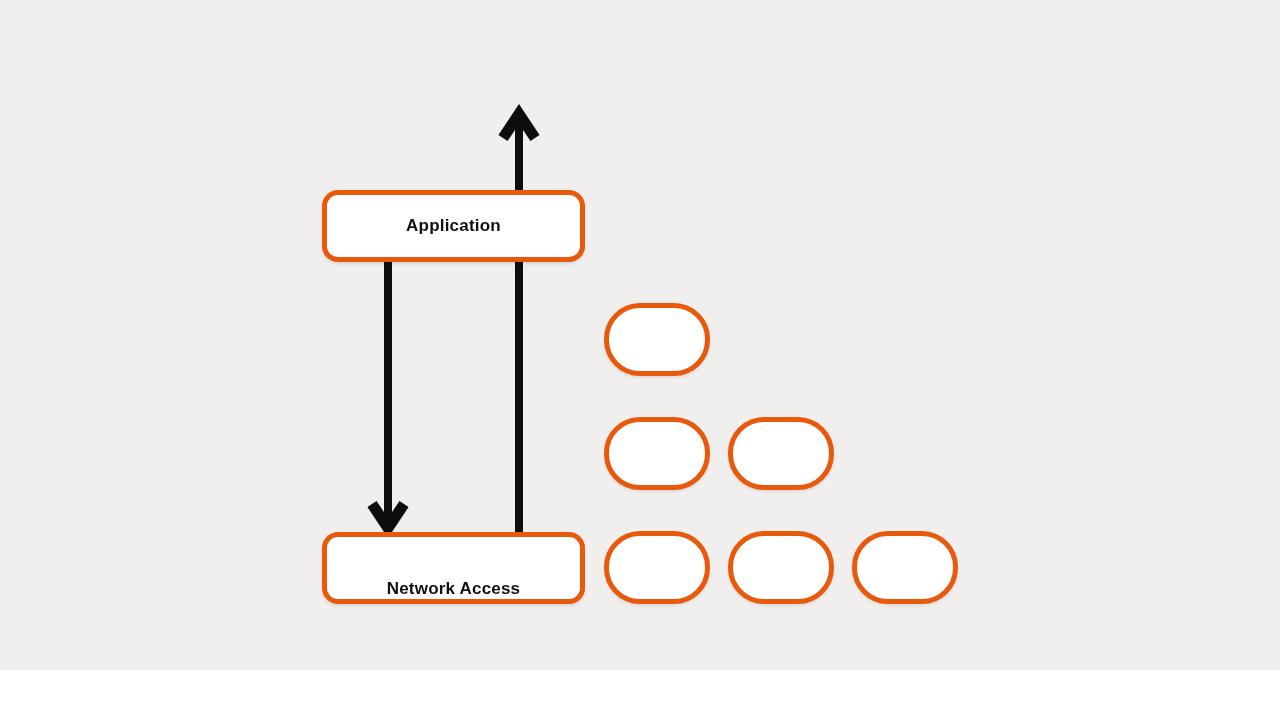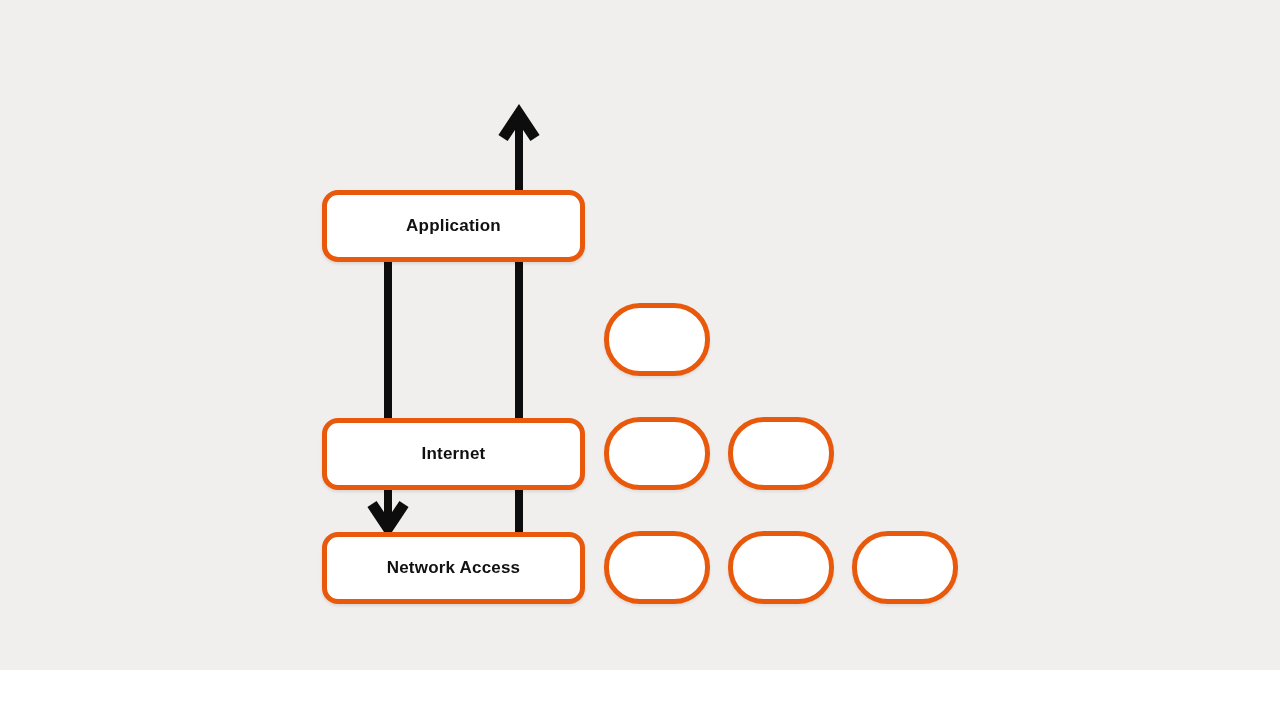--- a/index.html
+++ b/index.html
@@ -55,21 +55,21 @@
     background:#ffffff;
     border:5px solid var(--orange);
     border-radius:36px;
     z-index:2;
     box-shadow:0 2px 3px rgba(0,0,0,0.08);
   }
   
   .row-application{top:190px;}
   .row-transport{top:304px;}
   .row-internet{top:418px;}
-  .row-network{top:532px;}
+  .row-network{top:532px;align-items:flex-end;}
   
   .slot.row-transport{top:303px;}
   .slot.row-internet{top:417px;}
   .slot.row-network{top:531px;}
   
   .col-1{left:604px;}
   .col-2{left:728px;}
   .col-3{left:852px;}
 </style>
 </head>
@@ -86,23 +86,20 @@
 
     <g stroke="#0D0D0D" fill="none" stroke-linecap="butt" stroke-linejoin="miter">
       <line x1="388" y1="226" x2="388" y2="518" stroke-width="8"></line>
       <path d="M 372 504 L 388 528 L 404 504" stroke-width="11"></path>
     </g>
   </svg>
 
   <div class="layer-box row-application">
     <span>Application</span>
   </div>
-  <div class="layer-box row-internet">
-    <span>Internet</span>
-  </div>
   <div class="layer-box row-network">
     <span>Network Access</span>
   </div>
 
   <div class="slot row-transport col-1"></div>
 
   <div class="slot row-internet col-1"></div>
   <div class="slot row-internet col-2"></div>
 
   <div class="slot row-network col-1"></div>

